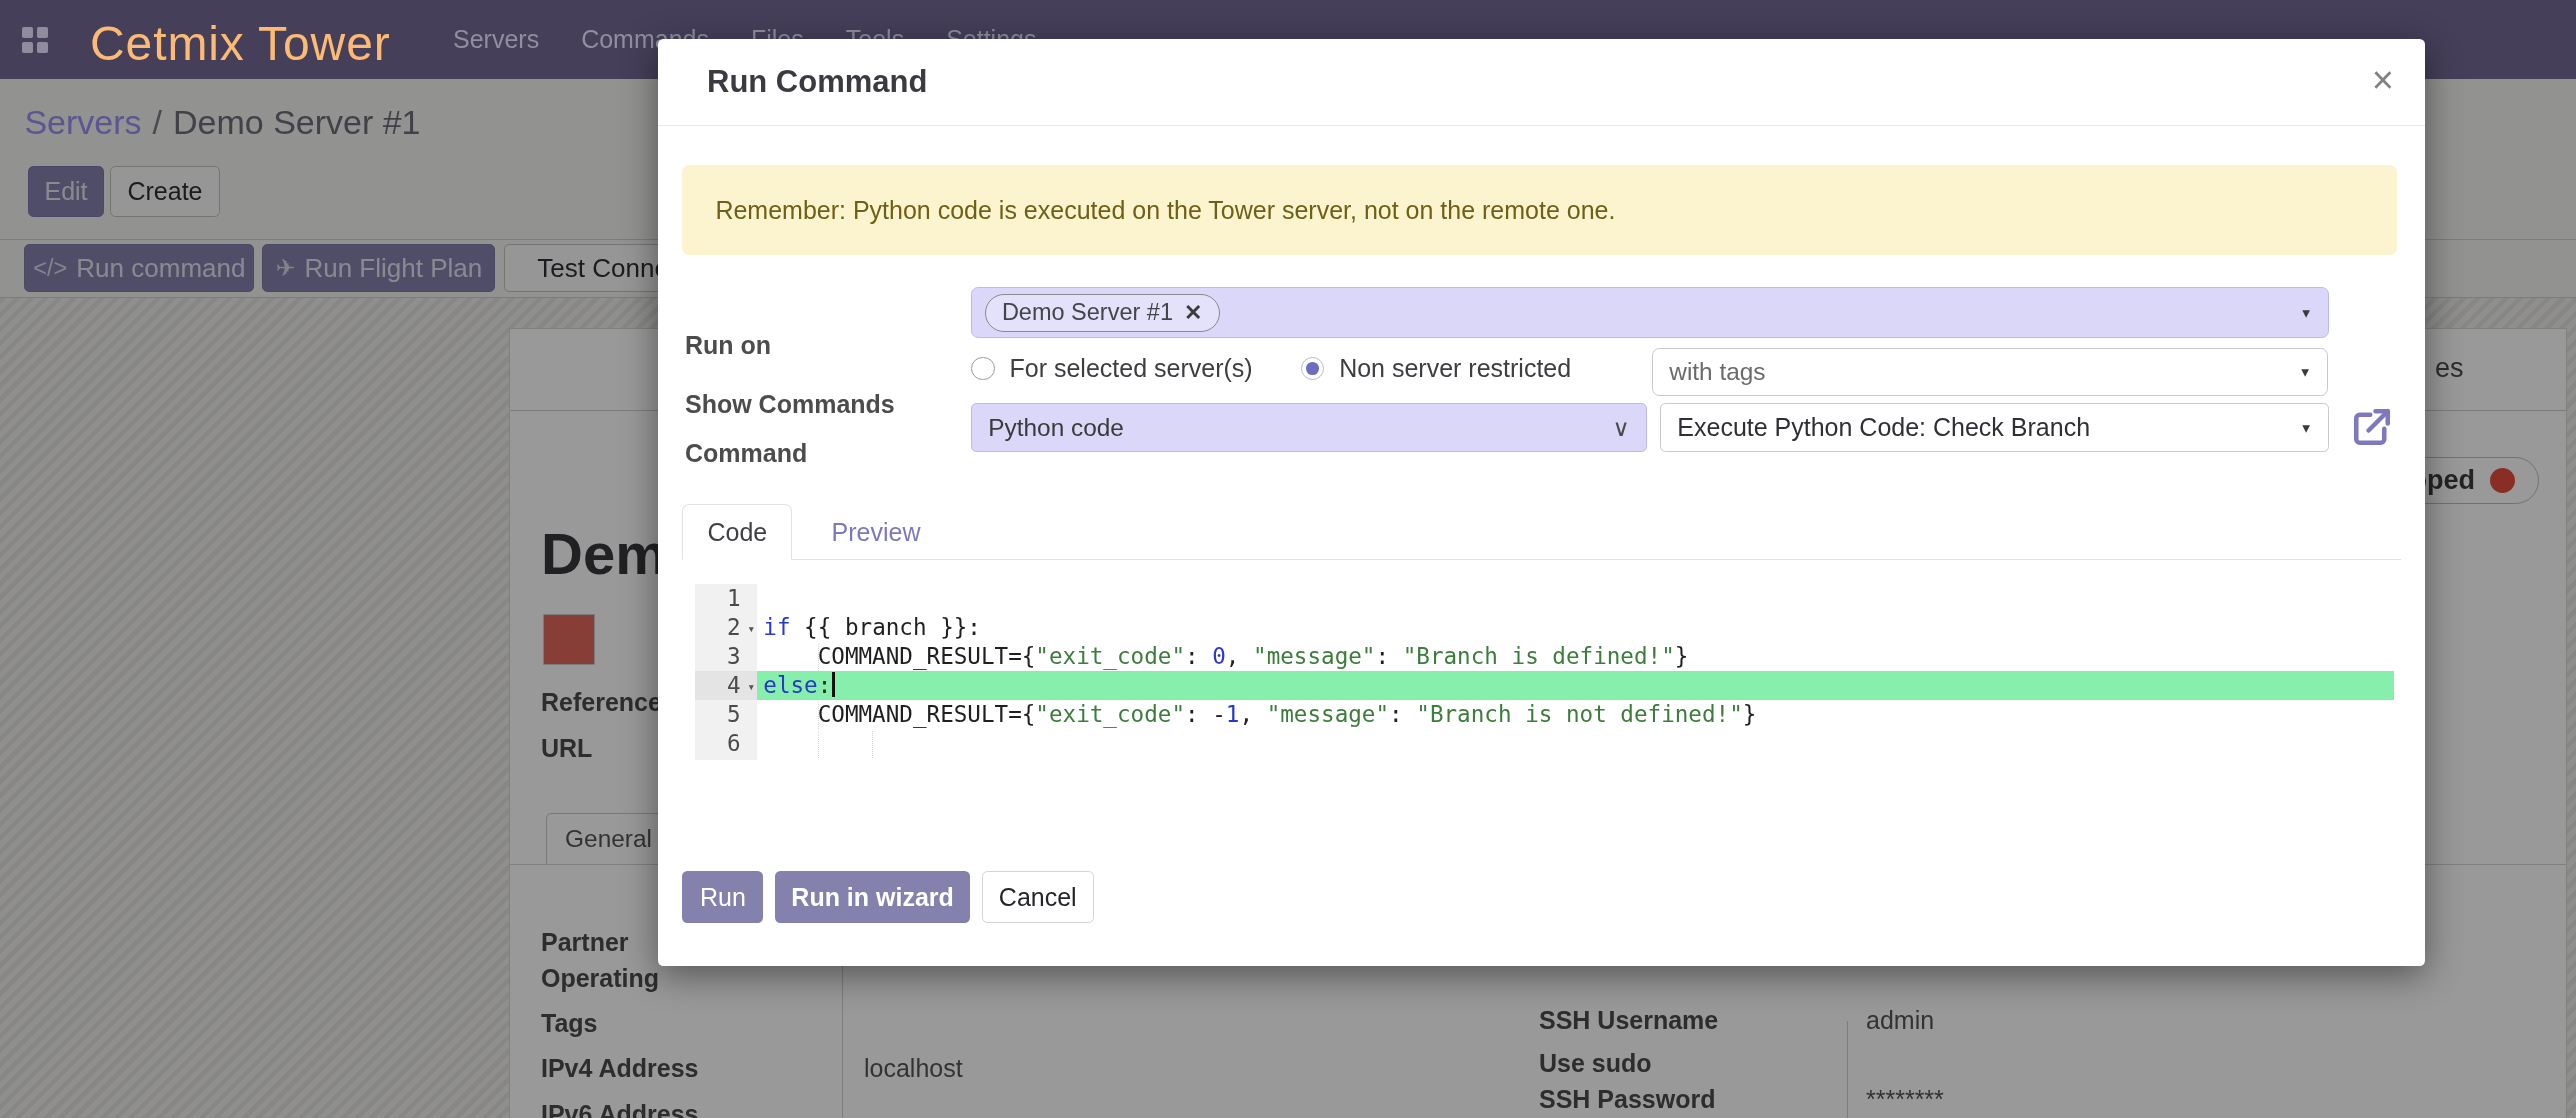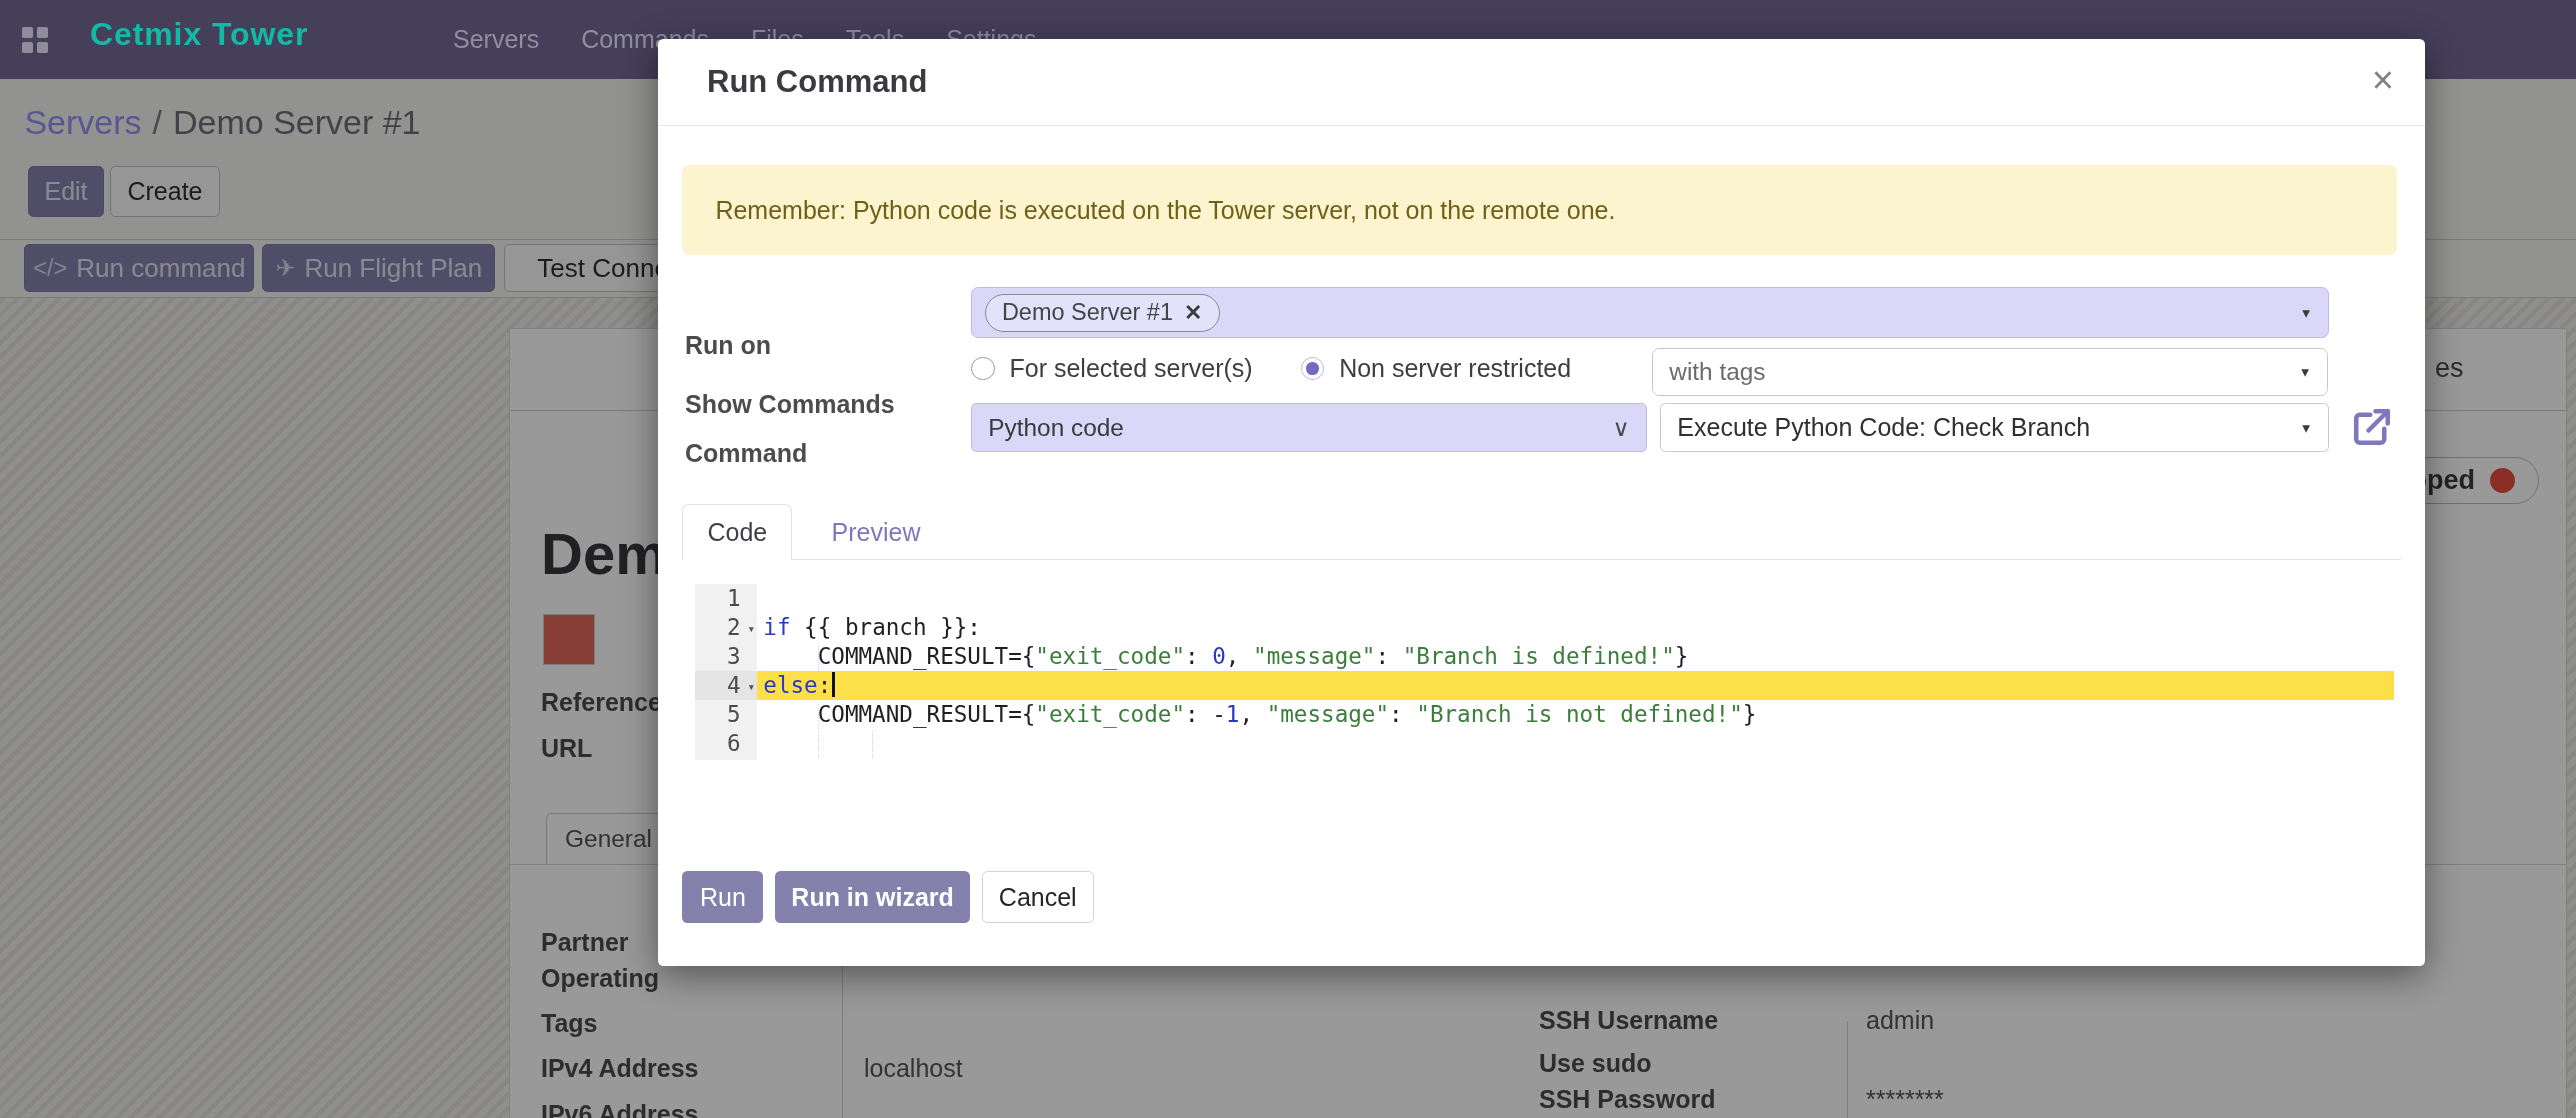--- a/index.html
+++ b/index.html
@@ -3,21 +3,21 @@
 <meta charset="utf-8">
 <style>
   * { margin:0; padding:0; box-sizing:border-box; }
   body { font-family:"Liberation Sans", sans-serif; background:#222; }
   .screen { position:relative; width:2576px; height:1118px; overflow:hidden; background:#f4f4f2; }
 
   
   .navbar { position:absolute; top:0; left:0; width:100%; height:79px; background:#453f5a; z-index:2; display:flex; align-items:center; }
   .apps-icon { position:absolute; left:22px; top:27px; width:25px; height:25px; display:grid; grid-template-columns:11px 11px; grid-template-rows:11px 11px; gap:3.6px; }
   .apps-icon i { background:#8f8c9e; border-radius:1.8px; }
-  .brand { position:absolute; left:90px; top:16.3px; font-size:32px; font-weight:bold; color:#14b8a6; letter-spacing:0.9px; }
+  .brand { position:absolute; left:90px; top:16.3px; font-size:48px; font-weight:normal; color:#fdba74; letter-spacing:0.9px; }
   .nav-items { position:absolute; left:453px; top:0; height:79px; display:flex; align-items:center; gap:42px; }
   .nav-items span { font-size:25px; color:#918ea0; }
 
   
   .page-bg { position:absolute; top:79px; left:0; right:0; bottom:0; background:#f4f4f2; z-index:1; }
   .stripe-zone { position:absolute; top:219px; left:0; right:0; bottom:0;
     background:repeating-linear-gradient(135deg, rgba(0,0,0,0.05) 0 4.5px, rgba(0,0,0,0) 4.5px 10px), #efeeec; }
   .breadcrumb { position:absolute; left:24.4px; top:23.5px; font-size:34px; }
   .breadcrumb .lnk { color:#948ff2; }
   .breadcrumb .sep { color:#7d7985; margin:0 11px; }
@@ -101,21 +101,21 @@
   .tab-preview { position:absolute; left:155px; top:465px; width:126px; height:56px; display:flex; align-items:center; justify-content:center; font-size:25px; color:#7d78bb; }
 
   
   .editor { position:absolute; left:37px; top:545px; width:1699px; height:176px; font-family:"DejaVu Sans Mono", monospace; font-size:22.6px; }
   .gutter { position:absolute; left:0; top:0; width:62px; height:176px; background:#f1f1f1; }
   .gcell { position:relative; height:29px; line-height:29px; text-align:right; padding-right:16.3px; color:#4a4a4a; }
   .gcell.active { background:#e4e4e4; }
   .fold { position:absolute; right:1.8px; top:0.9px; font-size:12.6px; color:#555; }
   .code-area { position:absolute; left:62px; top:0; right:0; height:176px; }
   .code-row { position:relative; height:29px; line-height:29px; white-space:pre; padding-left:6.3px; color:#1f1f1f; }
-  .code-row.active { background:#fde047; }
+  .code-row.active { background:#86efac; }
   .tk-kw { color:#2838c8; }
   .tk-str { color:#3c7d3c; }
   .tk-num { color:#2838c8; }
   .tk-pl { color:#1f1f1f; }
   .cursor { display:inline-block; width:2.7px; height:24.4px; background:#111; vertical-align:-3.6px; margin-left:0.9px; }
   .iguide { position:absolute; top:1.8px; width:0; height:27px; border-left:1.8px dotted #d4d4d4; }
 
   .foot { position:absolute; left:24.4px; top:832px; display:flex; gap:11.7px; }
   .foot .btn { height:52px; font-size:25px; border-radius:5.4px; }
   .run-btn { width:81px; background:#8581ad; color:#fff; border:none; }

